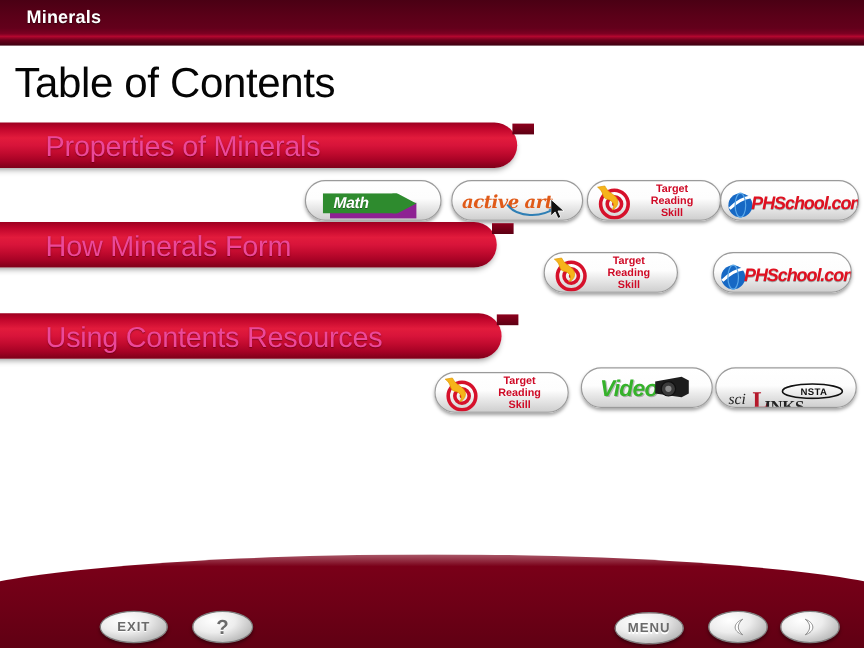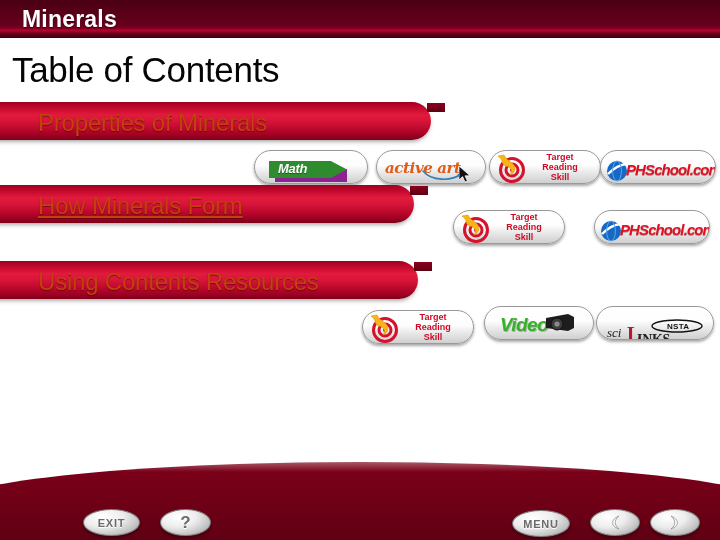--- a/index.html
+++ b/index.html
@@ -27,21 +27,21 @@
     position: absolute;
     left: 0; top: 0;
     width: 720px; height: 38px;
     background: linear-gradient(to bottom,
                 #4a0014 0%, #5a0018 35%, #63001b 62%,
                 #7d0022 74%, #b3072f 80%, #6b001c 88%, #3d0010 100%);
   }
   .header-title {
     position: absolute;
     left: 22px; top: 6px;
-    font-size: 23px;
+    font-size: 15px;
     font-weight: bold;
     color: #ffffff;
     letter-spacing: 0.2px;
     text-shadow: 0 1px 1px rgba(0,0,0,.5);
     white-space: nowrap;
   }
 
   
   .slide-title {
     position: absolute;
@@ -71,21 +71,21 @@
     right: -14px;
     top: 1px;
     width: 18px;
     height: 9px;
     background: linear-gradient(to bottom, #8d001d, #5d0013);
   }
   .sec-label {
     position: absolute;
     left: 38px;
     font-size: 24px;
-    color: #c2410c;
+    color: #ec4899;
     white-space: nowrap;
     letter-spacing: -0.2px;
     text-shadow: 0 1px 1px rgba(80,0,10,.6);
   }
 
   
   .pill {
     position: absolute;
     height: 34px;
     border-radius: 17px;
@@ -294,21 +294,21 @@
       <svg class="ph-globe" width="22" height="22" viewBox="0 0 22 22">
         <circle cx="11" cy="11" r="10" fill="#1668c4"></circle>
         <path d="M2 14 C 7 9, 13 5, 20 4" stroke="#ffffff" stroke-width="2.4" fill="none"></path>
         <ellipse cx="11" cy="11" rx="4.4" ry="10" fill="none" stroke="#5aa7e8" stroke-width="1"></ellipse>
       </svg>
       <div class="ph-text">PHSchool.com</div>
     </div>
   </div>
 
   <div class="sec-bar" style="top:185px; width:428px;"></div>
-  <div class="sec-label" style="top:192px;text-decoration:underline;">How Minerals Form</div>
+  <div class="sec-label" style="top:192px;">How Minerals Form</div>
 
   <div class="pill" style="left:453px; top:210px; width:112px;">
     <div class="trs-wrap">
       <svg class="trs-target" width="32" height="30" viewBox="0 0 32 30">
         <circle cx="17" cy="16" r="11.5" fill="none" stroke="#d6112b" stroke-width="3"></circle>
         <circle cx="17" cy="16" r="6" fill="none" stroke="#d6112b" stroke-width="3"></circle>
         <circle cx="17" cy="16" r="2" fill="#d6112b"></circle>
         <path d="M3 2 C 9 6, 6 11, 11 12 C 16 13, 18 17, 15 21 C 20 19, 22 13, 17 9 C 13 6, 11 5, 9 1 Z" fill="#f6b41b" stroke="#e09a00" stroke-width="0.6"></path>
       </svg>
       <div class="trs-text">

